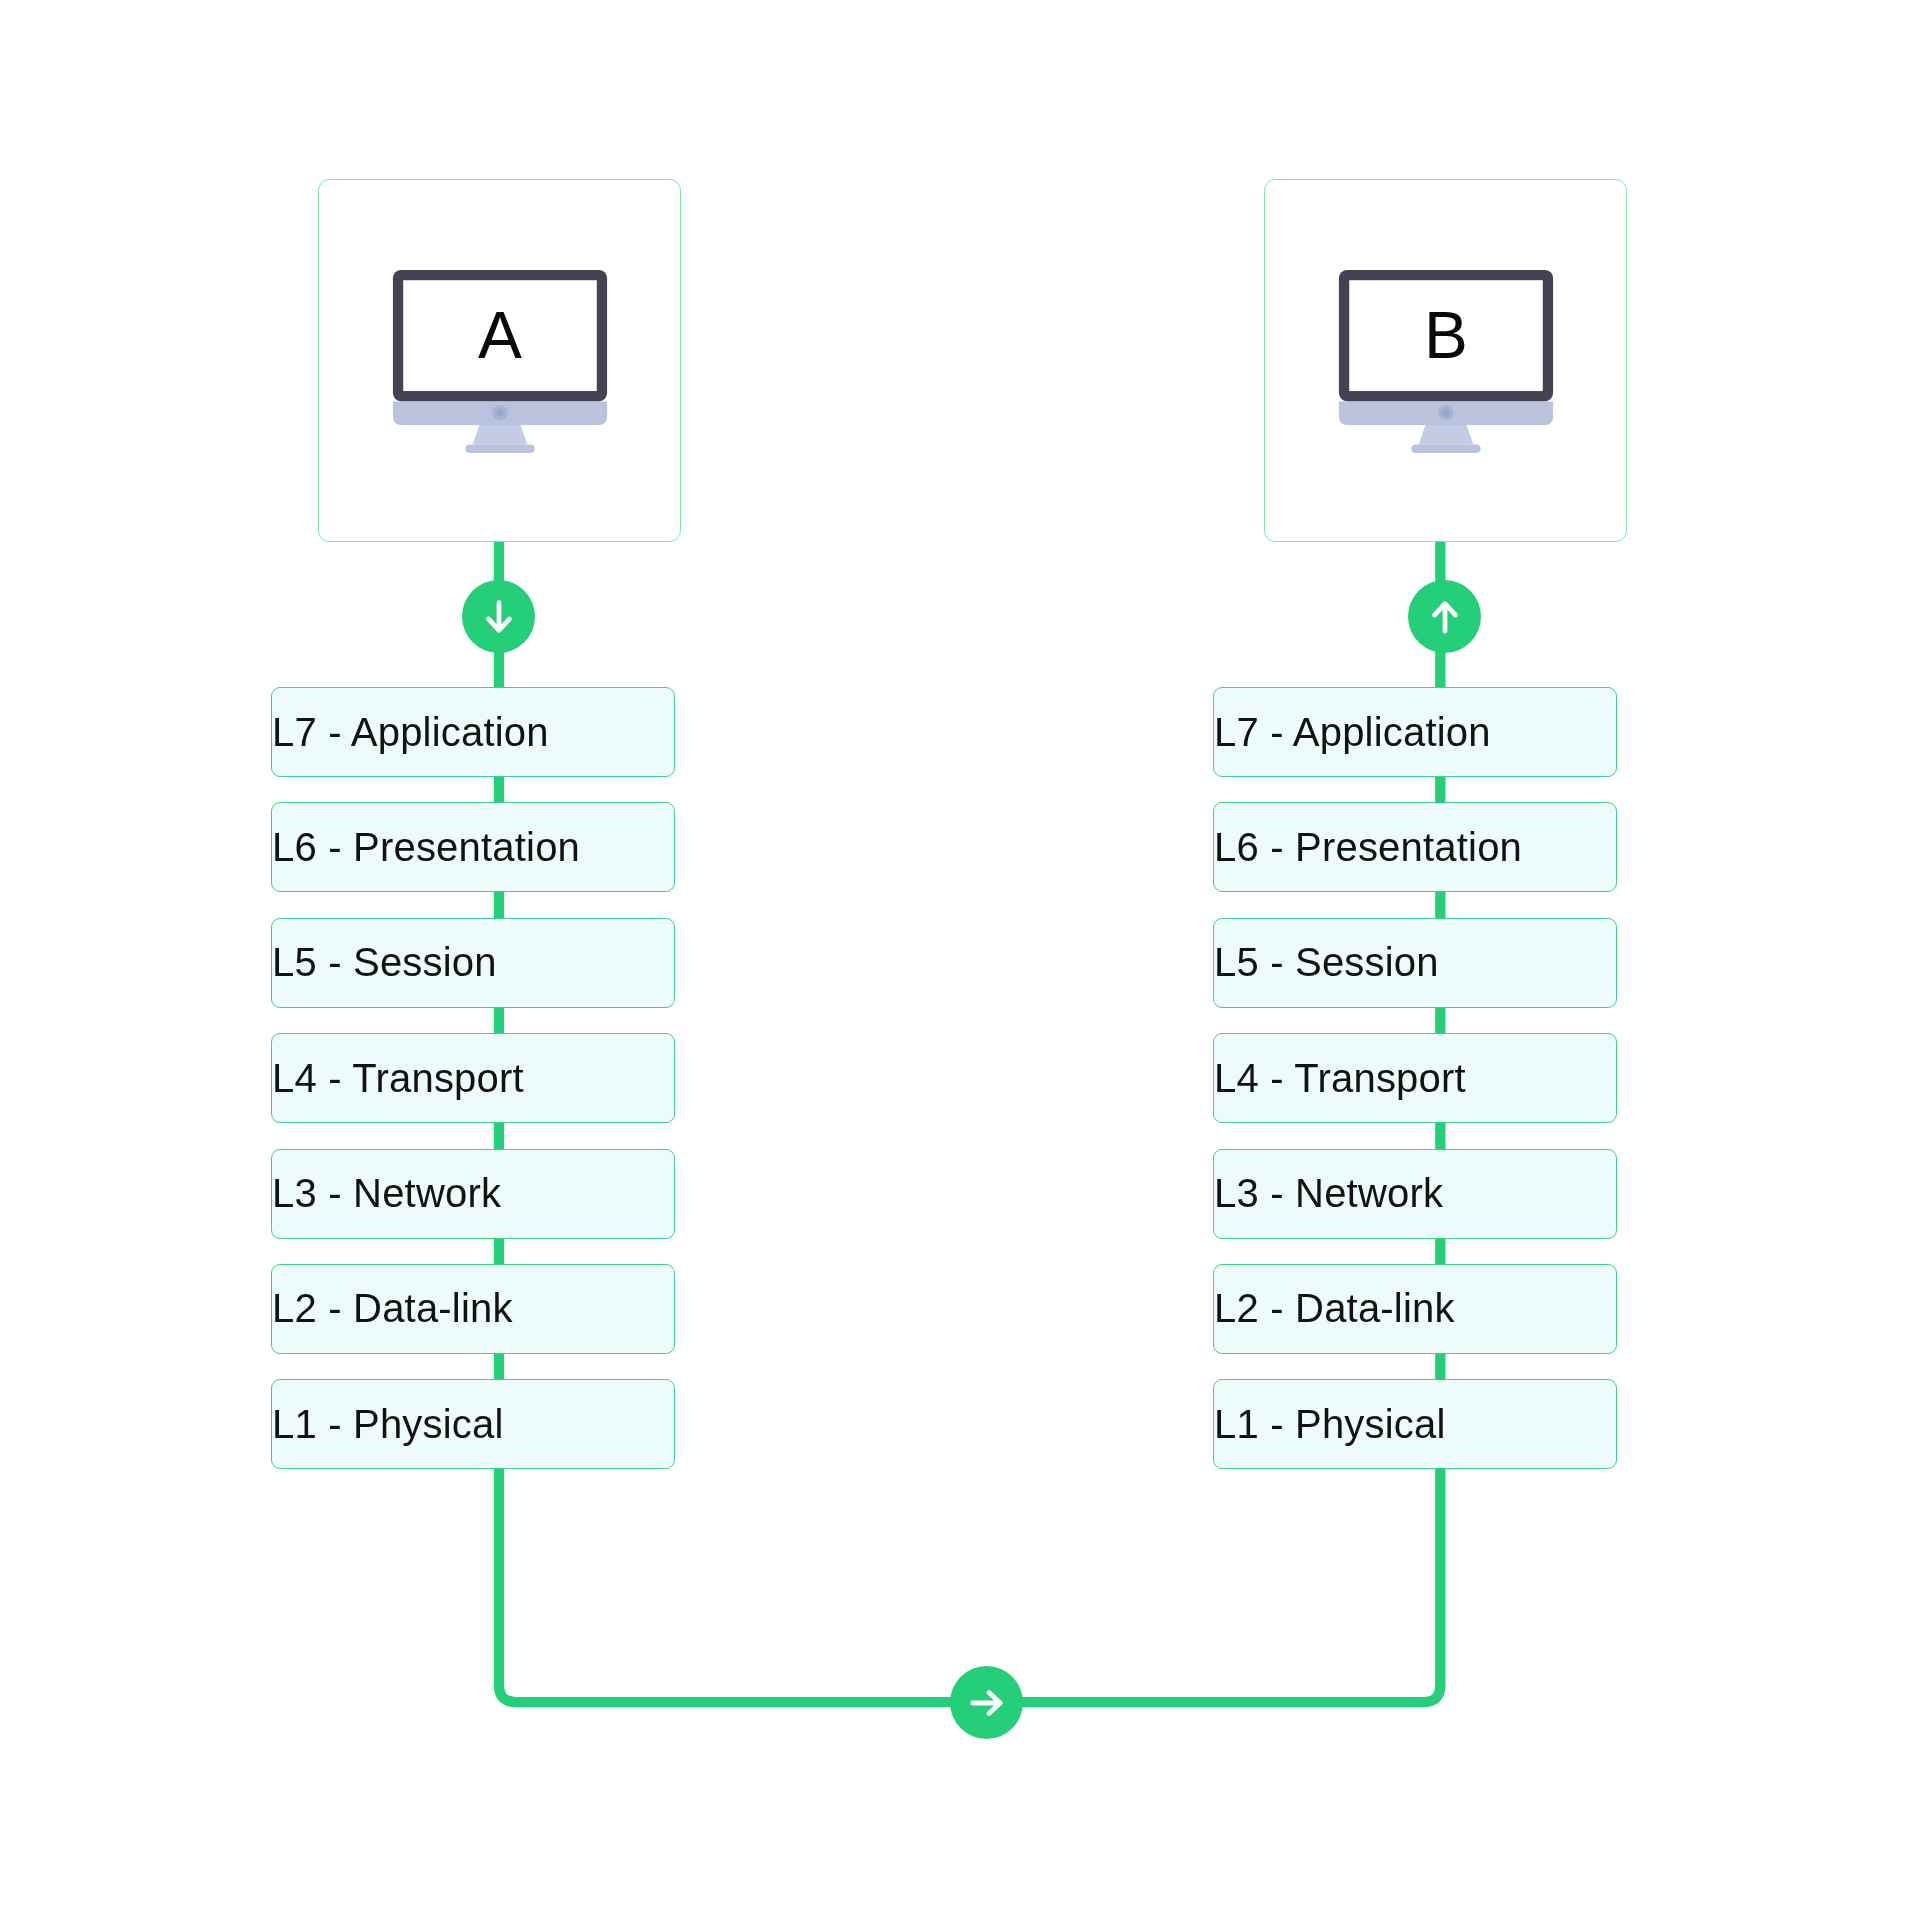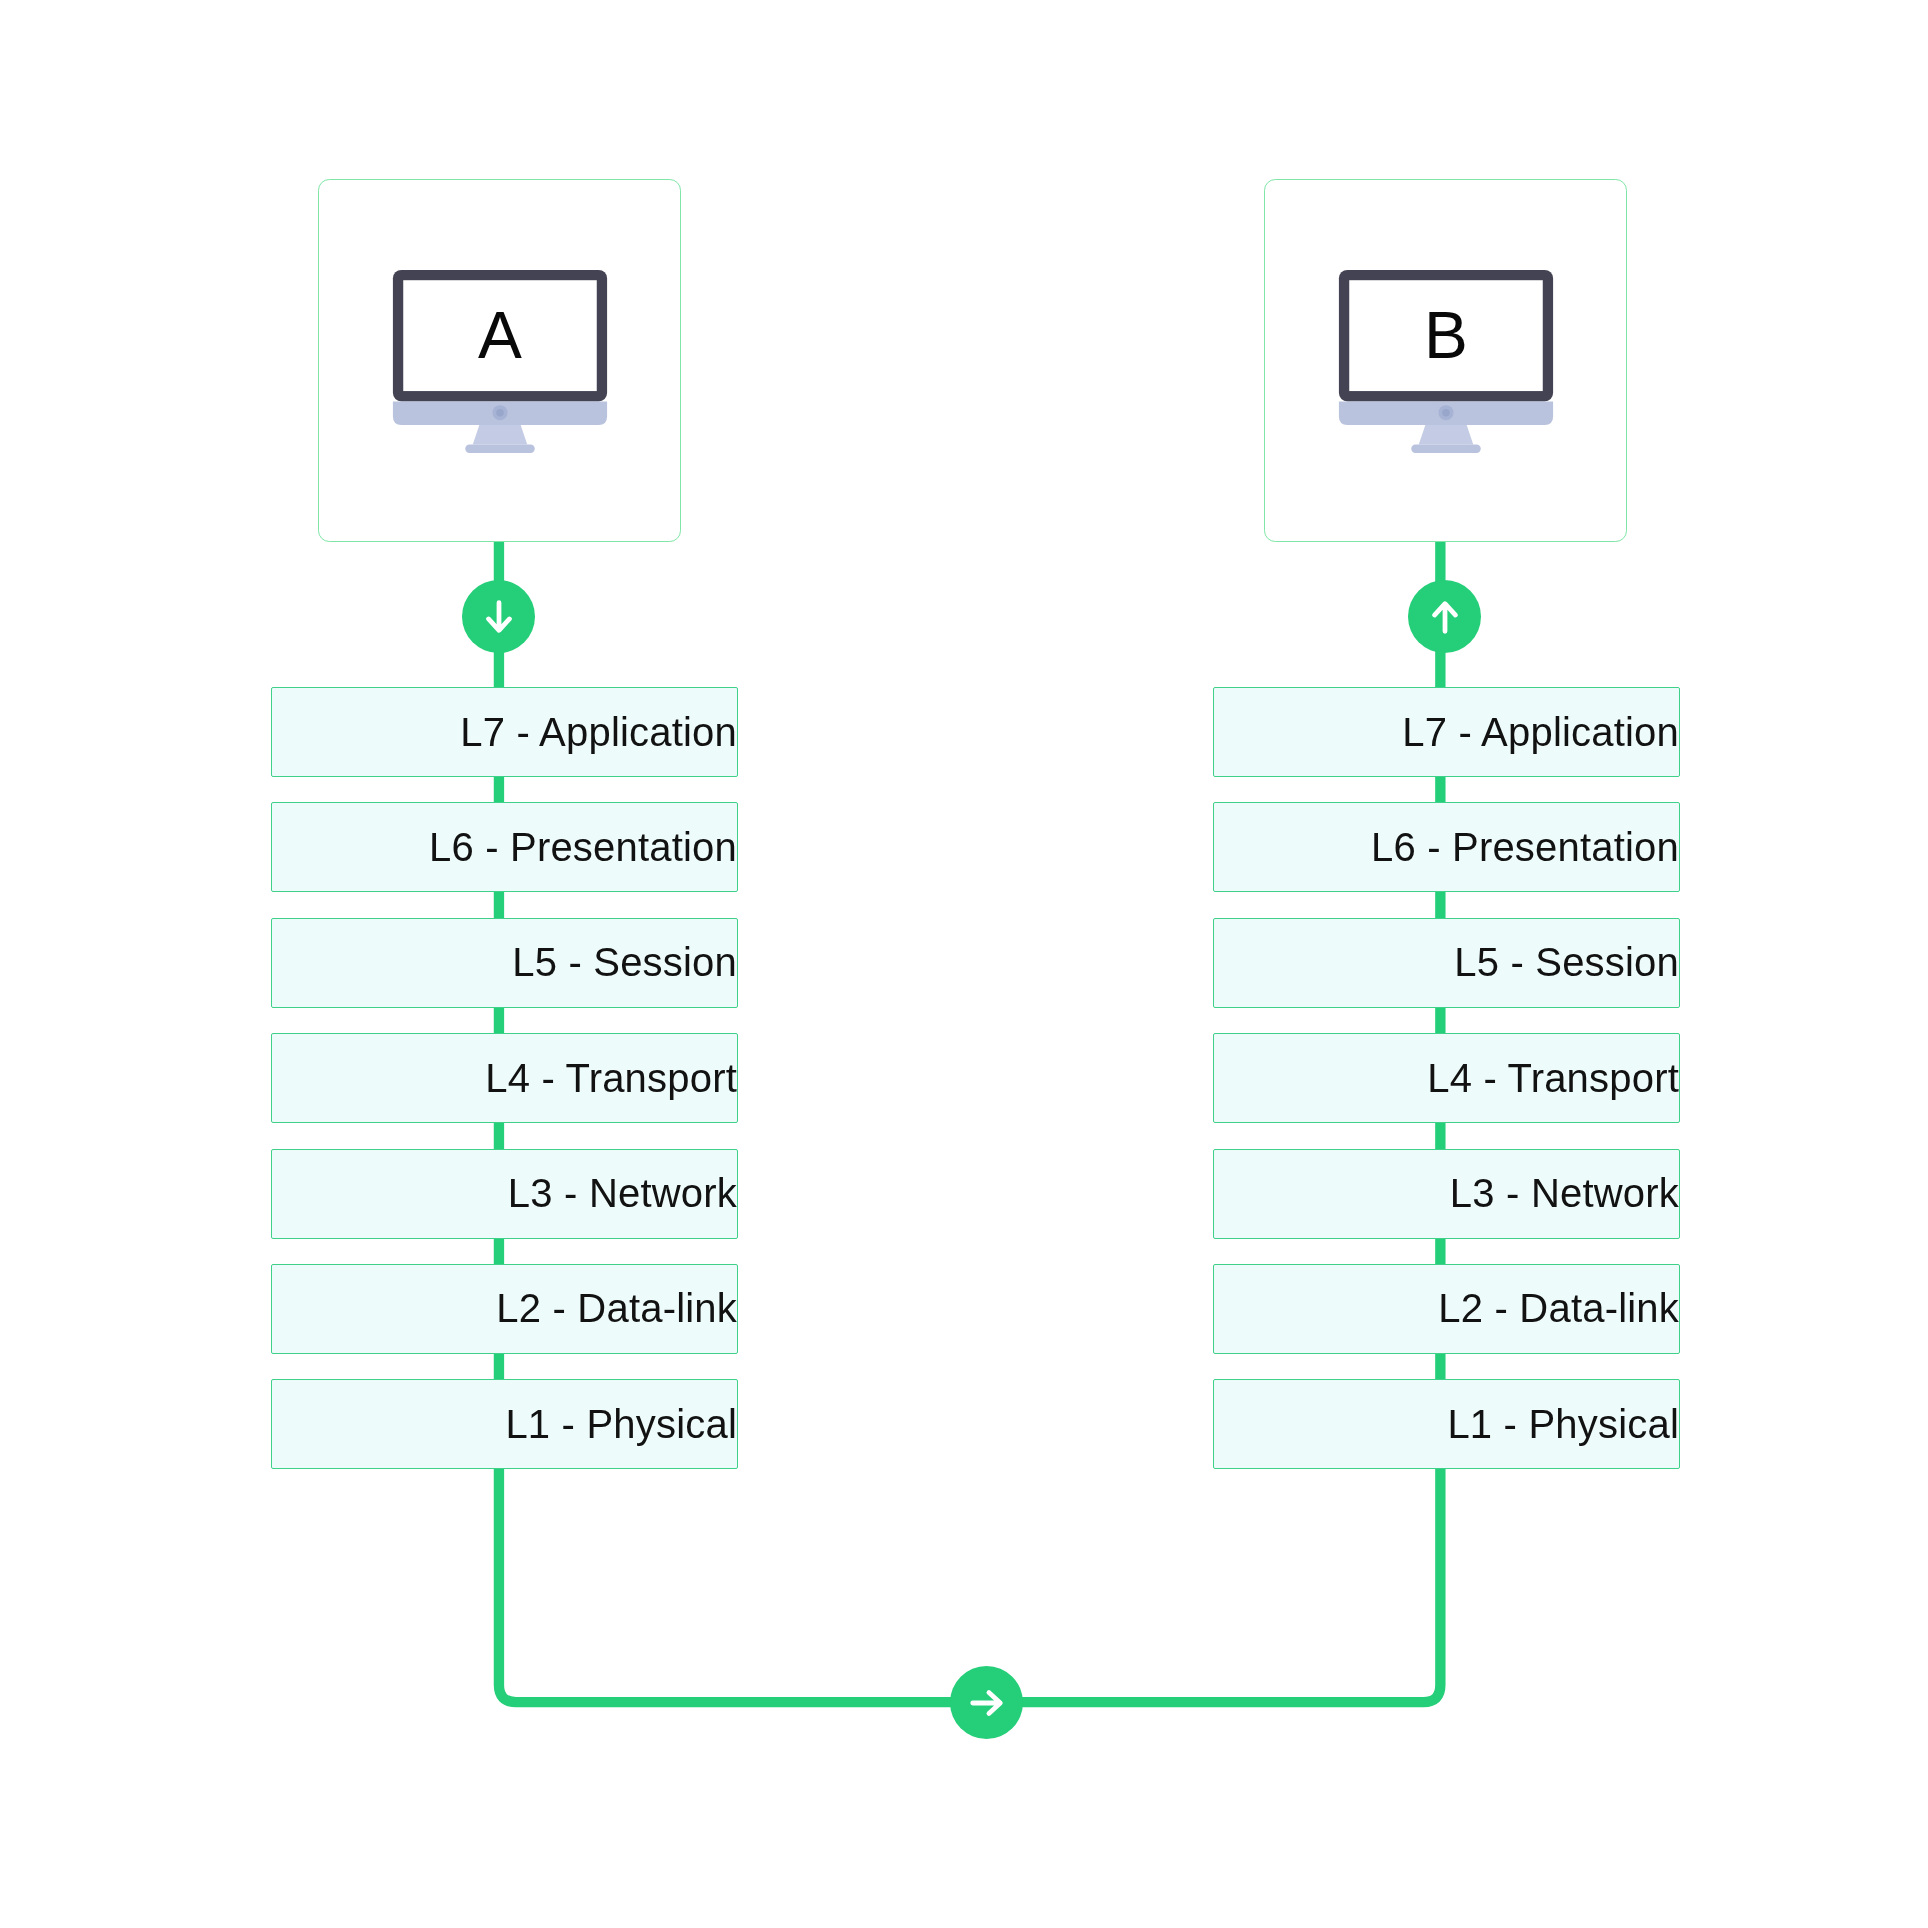--- a/index.html
+++ b/index.html
@@ -79,29 +79,29 @@
   
   .layer-col {
     position: absolute;
     width: 449px;
   }
   #col-left  { left: 271px;  top: 687px; }
   #col-right { left: 1213px; top: 687px; }
 
   .layer-box {
     box-sizing: border-box;
-    width: 467px;
+    width: 404px;
     height: 90px;
     margin-bottom: 25.4px;
     background: #EDFBFA;
     border: 1.9px solid #3FD189;
-    border-radius: 2px;
+    border-radius: 9px;
     display: flex;
     align-items: center;
-    justify-content: flex-end;
+    justify-content: flex-start;
     position: relative;
     z-index: 2;
   }
   .layer-box:last-child { margin-bottom: 4px; }
   .layer-label {
     font-family: "Liberation Sans", sans-serif;
     font-size: 40px;
     font-weight: 400;
     color: #121212;
     letter-spacing: 0.2px;

